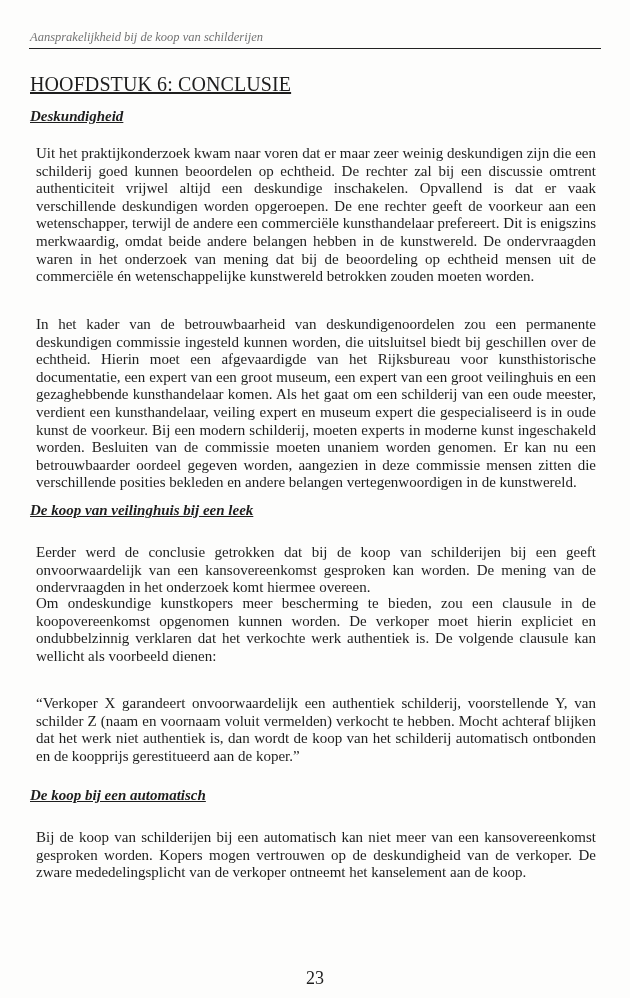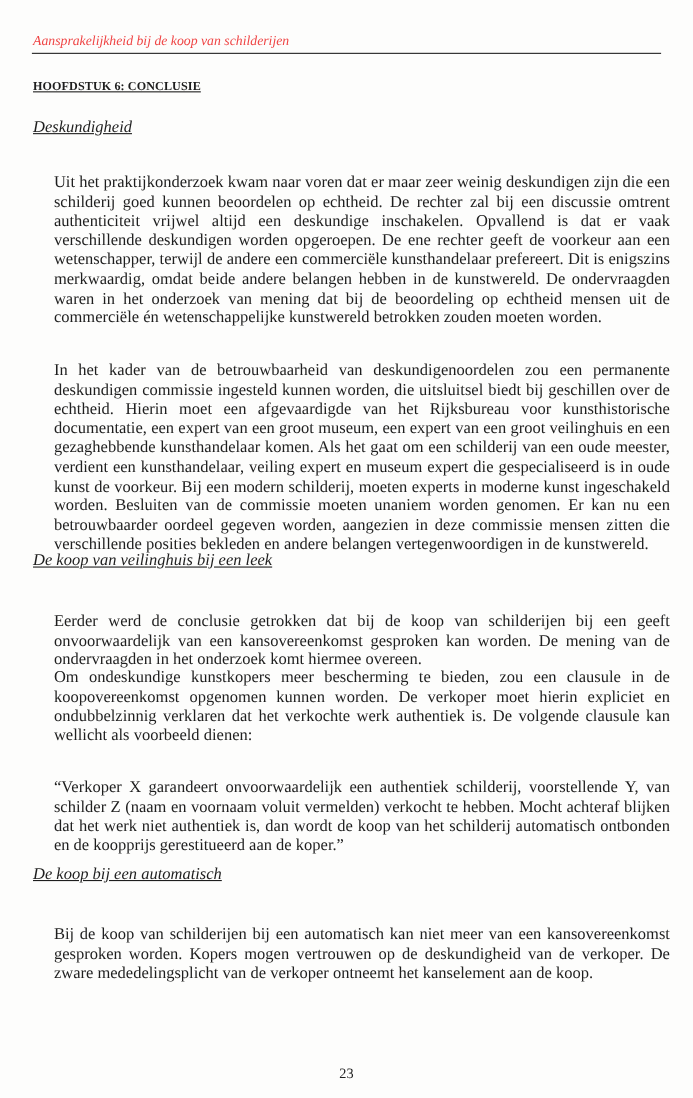--- a/index.html
+++ b/index.html
@@ -2,41 +2,41 @@
 <html><head>
 <meta charset="utf-8">
 <style>
   html, body { margin: 0; padding: 0; }
   body {
     width: 630px; height: 998px; background: #fdfdfc; position: relative; overflow: hidden;
     font-family: "Liberation Serif", "DejaVu Serif", serif; color: #1e1e1e;
   }
   .running-header {
     position: absolute; left: 30px; top: 30px;
-    font-style: italic; font-size: 12.5px; color: #ef4444;
+    font-style: italic; font-size: 12.5px; color: #737373;
   }
   .header-rule {
     position: absolute; left: 29px; top: 48px; width: 572px; height: 0;
     border-top: 1.3px solid #222;
   }
   .chapter-title {
     position: absolute; left: 30px; top: 73px; margin: 0;
-    font-weight: bold; font-size: 11px; text-decoration: underline; letter-spacing: 0.1px;
+    font-weight: normal; font-size: 20px; text-decoration: underline; letter-spacing: 0.1px;
   }
   .section-title {
-    position: absolute; left: 30px; margin: 0; font-weight: normal;
+    position: absolute; left: 30px; margin: 0; font-weight: bold;
     font-style: italic; text-decoration: underline; font-size: 15px;
   }
   .para {
-    position: absolute; left: 33px; width: 560px; margin: 16px;
+    position: absolute; left: 33px; width: 560px; margin: 3px;
     font-size: 15px; line-height: 17.6px; text-align: justify;
   }
   .quote { }
   .page-number {
-    position: absolute; left: 0; right: 0; top: 968px; text-align: center; font-size: 13px;
+    position: absolute; left: 0; right: 0; top: 968px; text-align: center; font-size: 18px;
   }
 </style>
 </head>
 <body>
 
 <div class="running-header">Aansprakelijkheid bij de koop van schilderijen</div>
 <div class="header-rule"></div>
 
 <h1 class="chapter-title">HOOFDSTUK 6: CONCLUSIE</h1>
 

